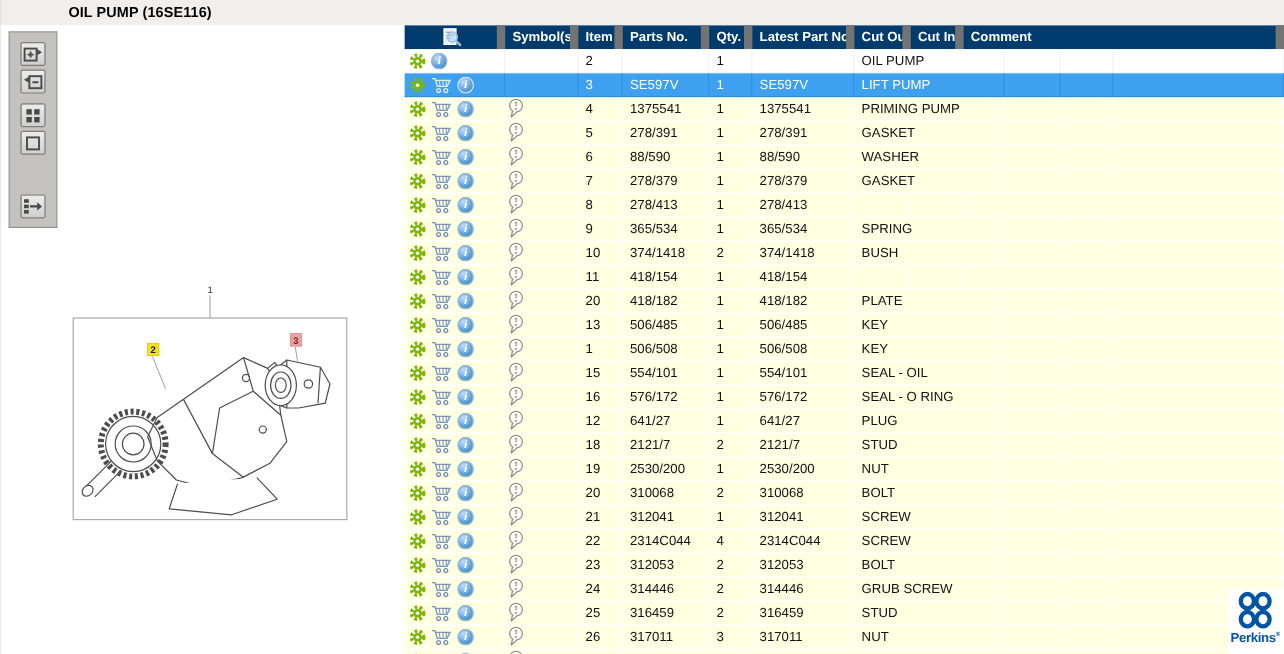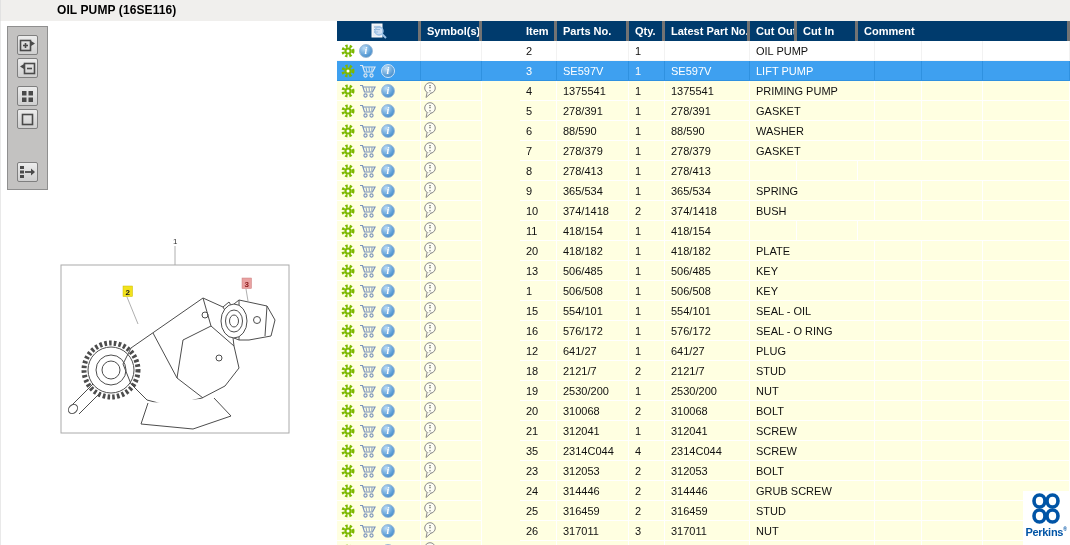--- a/index.html
+++ b/index.html
@@ -16,36 +16,36 @@
   .toolbar { position:absolute; left:6px; top:5px; width:41px; height:164px; background:#c3c2c1; border:1px solid #8f8f8f; outline:2px solid #fff; }
   .tbtn { position:absolute; left:9px; width:21px; height:20px; background:linear-gradient(#ececec,#cfcfcf); border:1px solid #7f7f7f; border-radius:2px; display:flex; align-items:center; justify-content:center; cursor:pointer; }
   .tbtn svg { display:block; }
 
   
   .diagram { position:absolute; left:52px; top:207px; width:240px; height:215px; }
 
   
   .grid { position:absolute; left:337px; top:21px; width:733px; height:524px; overflow:hidden; background:#fff; }
   .thead { display:flex; height:20px; background:#003b6d; color:#fff; }
-  .th { font-size:11px; font-weight:bold; display:flex; align-items:center; padding-left:6px; border-right:3px solid #737373; overflow:hidden; white-space:nowrap; }
+  .th { font-size:11px; font-weight:bold; display:flex; align-items:center; padding-left:6px; border-right:7px solid #737373; overflow:hidden; white-space:nowrap; }
   .th.center { justify-content:center; padding-left:0; }
   .tbody { position:absolute; left:0; top:20px; right:0; bottom:0; }
   .tr { display:flex; height:20px; background:#ffffe1; color:#111; }
   .tr .td { border-right:1px solid #fff; border-bottom:1px solid #fff; }
   .tr.white { background:#ffffff; }
   .tr.white .td { border-right:1px solid #f2f2f2; border-bottom:1px solid #f7f7f7; }
   .tr.sel { background:#3ea0f0; color:#fff; }
   .tr.sel .td { border-right:1px solid #2f91e0; border-bottom:1px solid #2f91e0; }
   .td { font-size:11px; display:flex; align-items:center; padding-left:6px; overflow:hidden; white-space:nowrap; }
   .td.icons { padding-left:4px; gap:4px; }
   .td.sym { padding-left:2px; }
 
   
-  .c0{width:84px;} .c1{width:61px;} .c2{width:37px;margin-left:38px;} .c3{width:72px;} .c4{width:36px;}
-  .c5{width:85px;} .c6{width:125px;} .c7{width:47px;} .c8{width:61px;} .c9{flex:1;text-align:right;}
+  .c0{width:84px;} .c1{width:61px;} .c2{width:37px;} .c3{width:72px;} .c4{width:36px;}
+  .c5{width:85px;} .c6{width:125px;} .c7{width:47px;} .c8{width:44px;} .c9{flex:1;text-align:right;}
 
   
   .ic { display:inline-flex; align-items:center; justify-content:center; cursor:pointer; flex:none; }
   .info-badge { width:14px; height:14px; border-radius:50%; background:radial-gradient(circle at 35% 28%, #bcdcf5, #5d9fd7 60%, #3a7cba); border:1px solid #9ab9d6; color:#fff; font:italic bold 10px "Liberation Serif", serif; display:flex; align-items:center; justify-content:center; }
   .tr.sel .info-badge { border-color:#cfe6fa; }
 
   
   .logo { position:absolute; right:1px; bottom:0; width:46px; height:54px; background:#fff; display:flex; flex-direction:column; align-items:center; justify-content:flex-start; padding-top:2px; }
   .logo .word { font-size:11px; font-weight:bold; color:#0054a6; letter-spacing:-0.3px; }
   .logo .word sup { font-size:5px; }
@@ -1009,21 +1009,21 @@
         <div class="td sym c1">
           <span class="ic">
             <svg width="14" height="17" viewBox="0 0 14 17">
   <circle cx="7" cy="6" r="5.3" fill="#fdfdf3" stroke="#8a8a8a" stroke-width="1"></circle>
   <path d="M4.2,10.2 L3,15.5 L8.4,10.8" fill="#fdfdf3" stroke="#8a8a8a" stroke-width="1" stroke-linejoin="round"></path>
   <line x1="7" y1="3" x2="7" y2="7" stroke="#6a6a6a" stroke-width="1.3" stroke-dasharray="1.2 0.8"></line>
   <circle cx="7" cy="8.7" r="0.7" fill="#6a6a6a"></circle>
             </svg>
           </span>
         </div>
-        <div class="td c2">35</div>
+        <div class="td c2">22</div>
         <div class="td c3">2314C044</div>
         <div class="td c4">4</div>
         <div class="td c5">2314C044</div>
         <div class="td c6">SCREW</div>
         <div class="td c7"></div>
         <div class="td c8"></div>
         <div class="td c9"></div>
       </div>
       <div class="tr">
         <div class="td icons c0">

